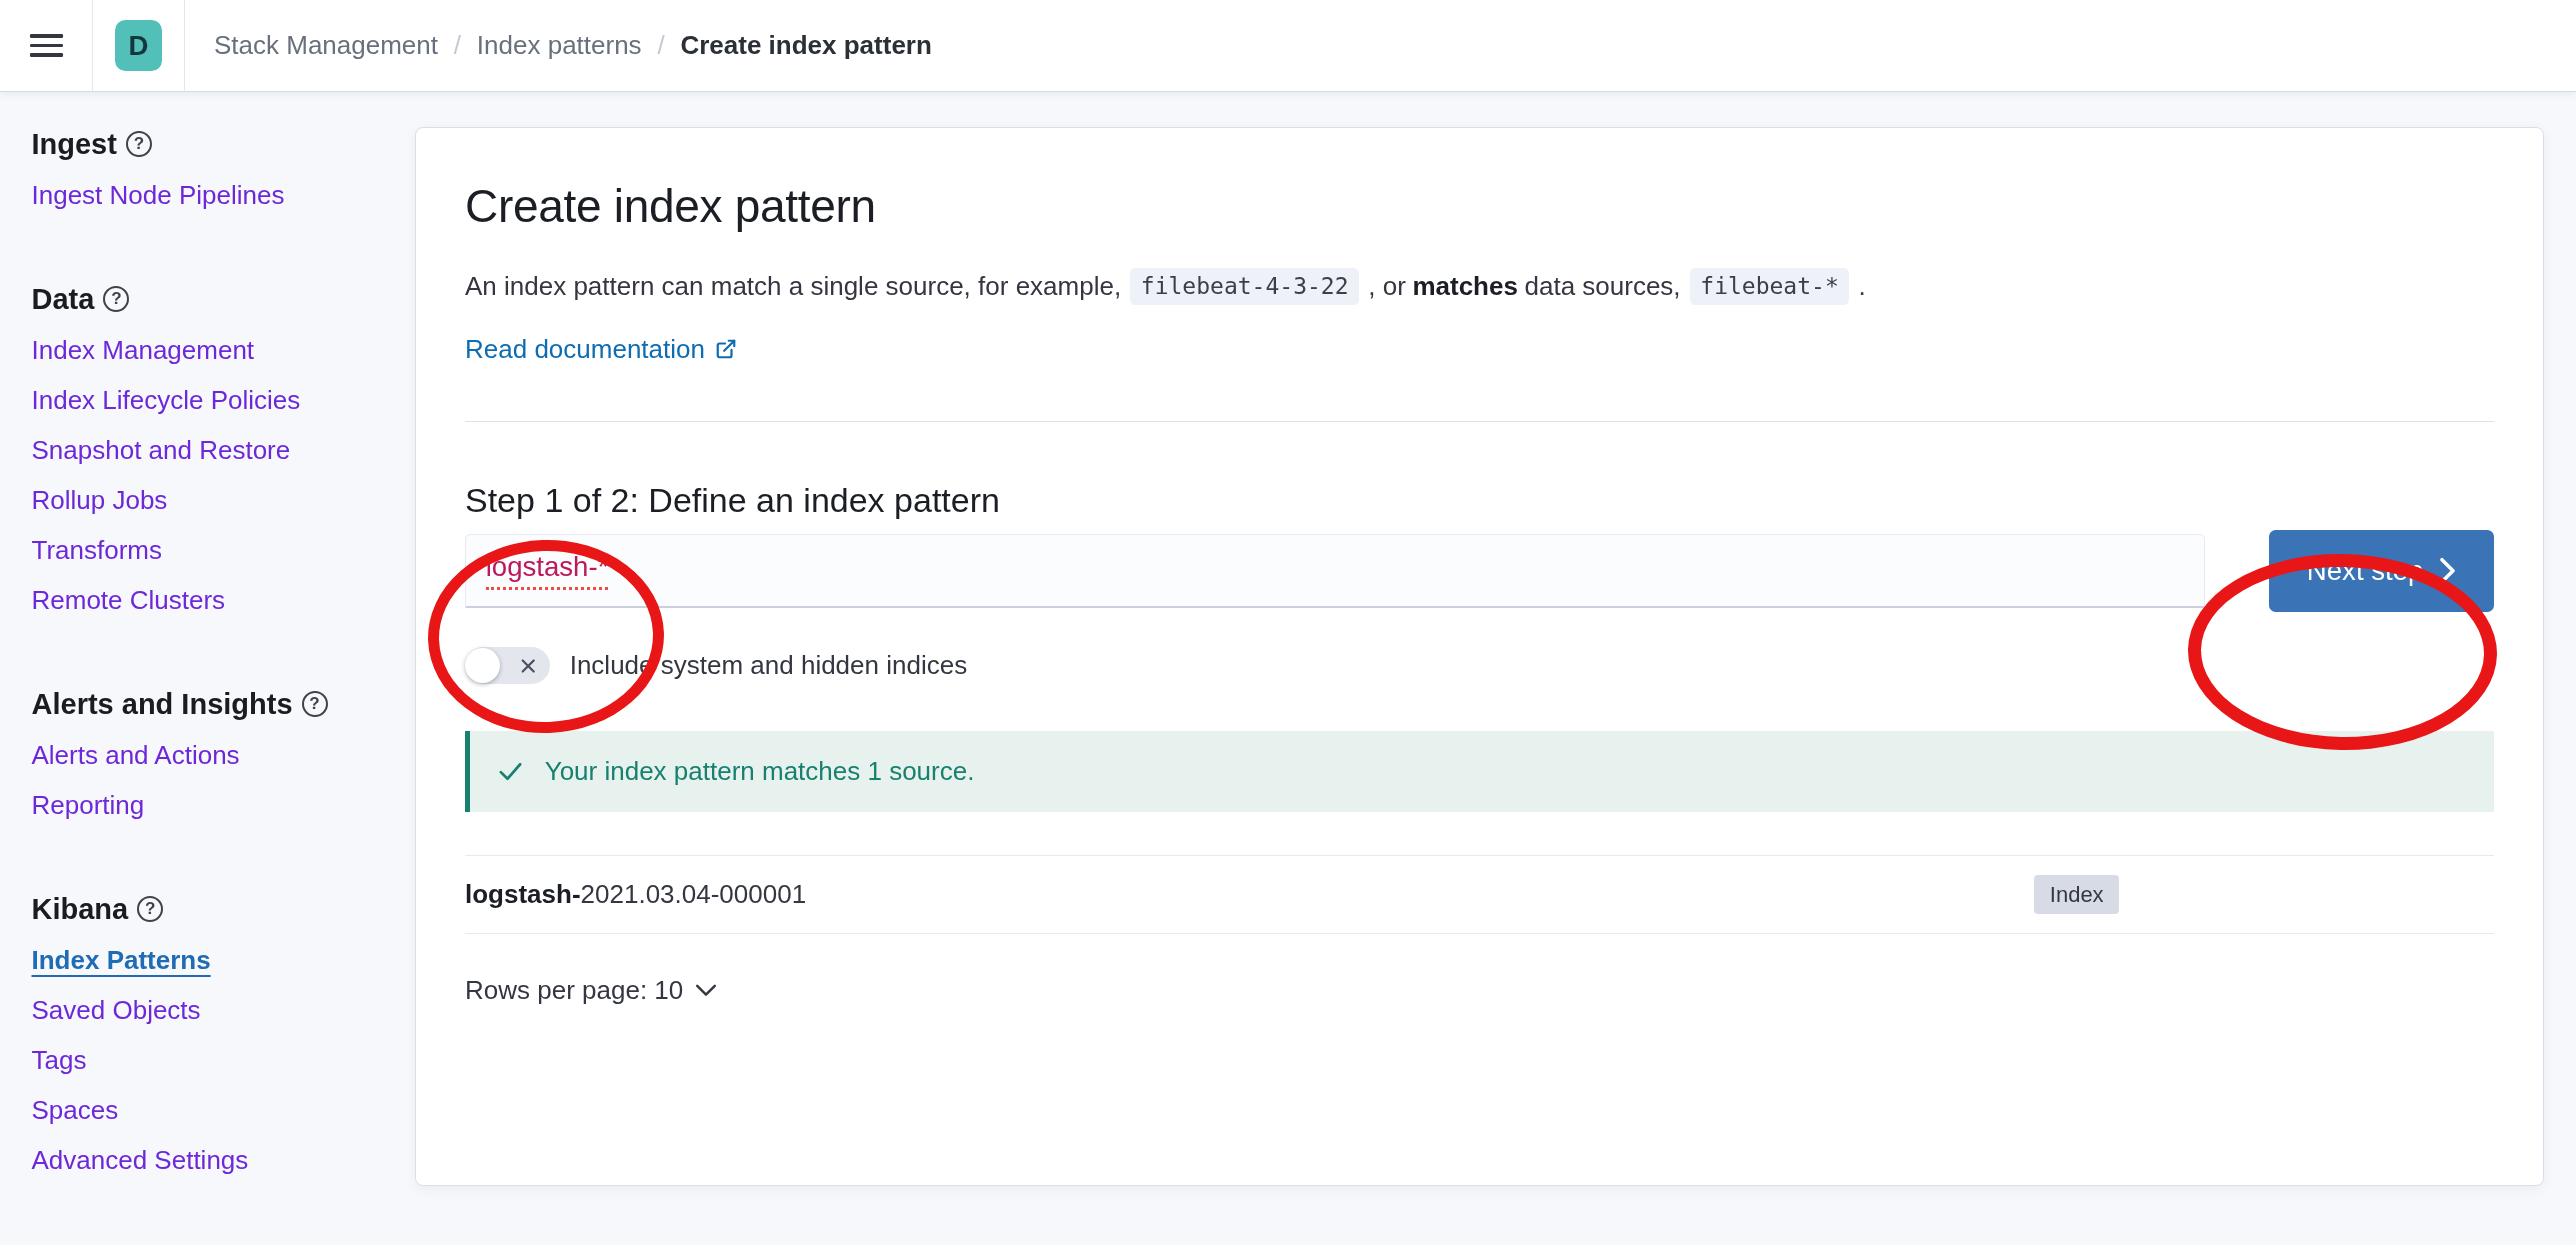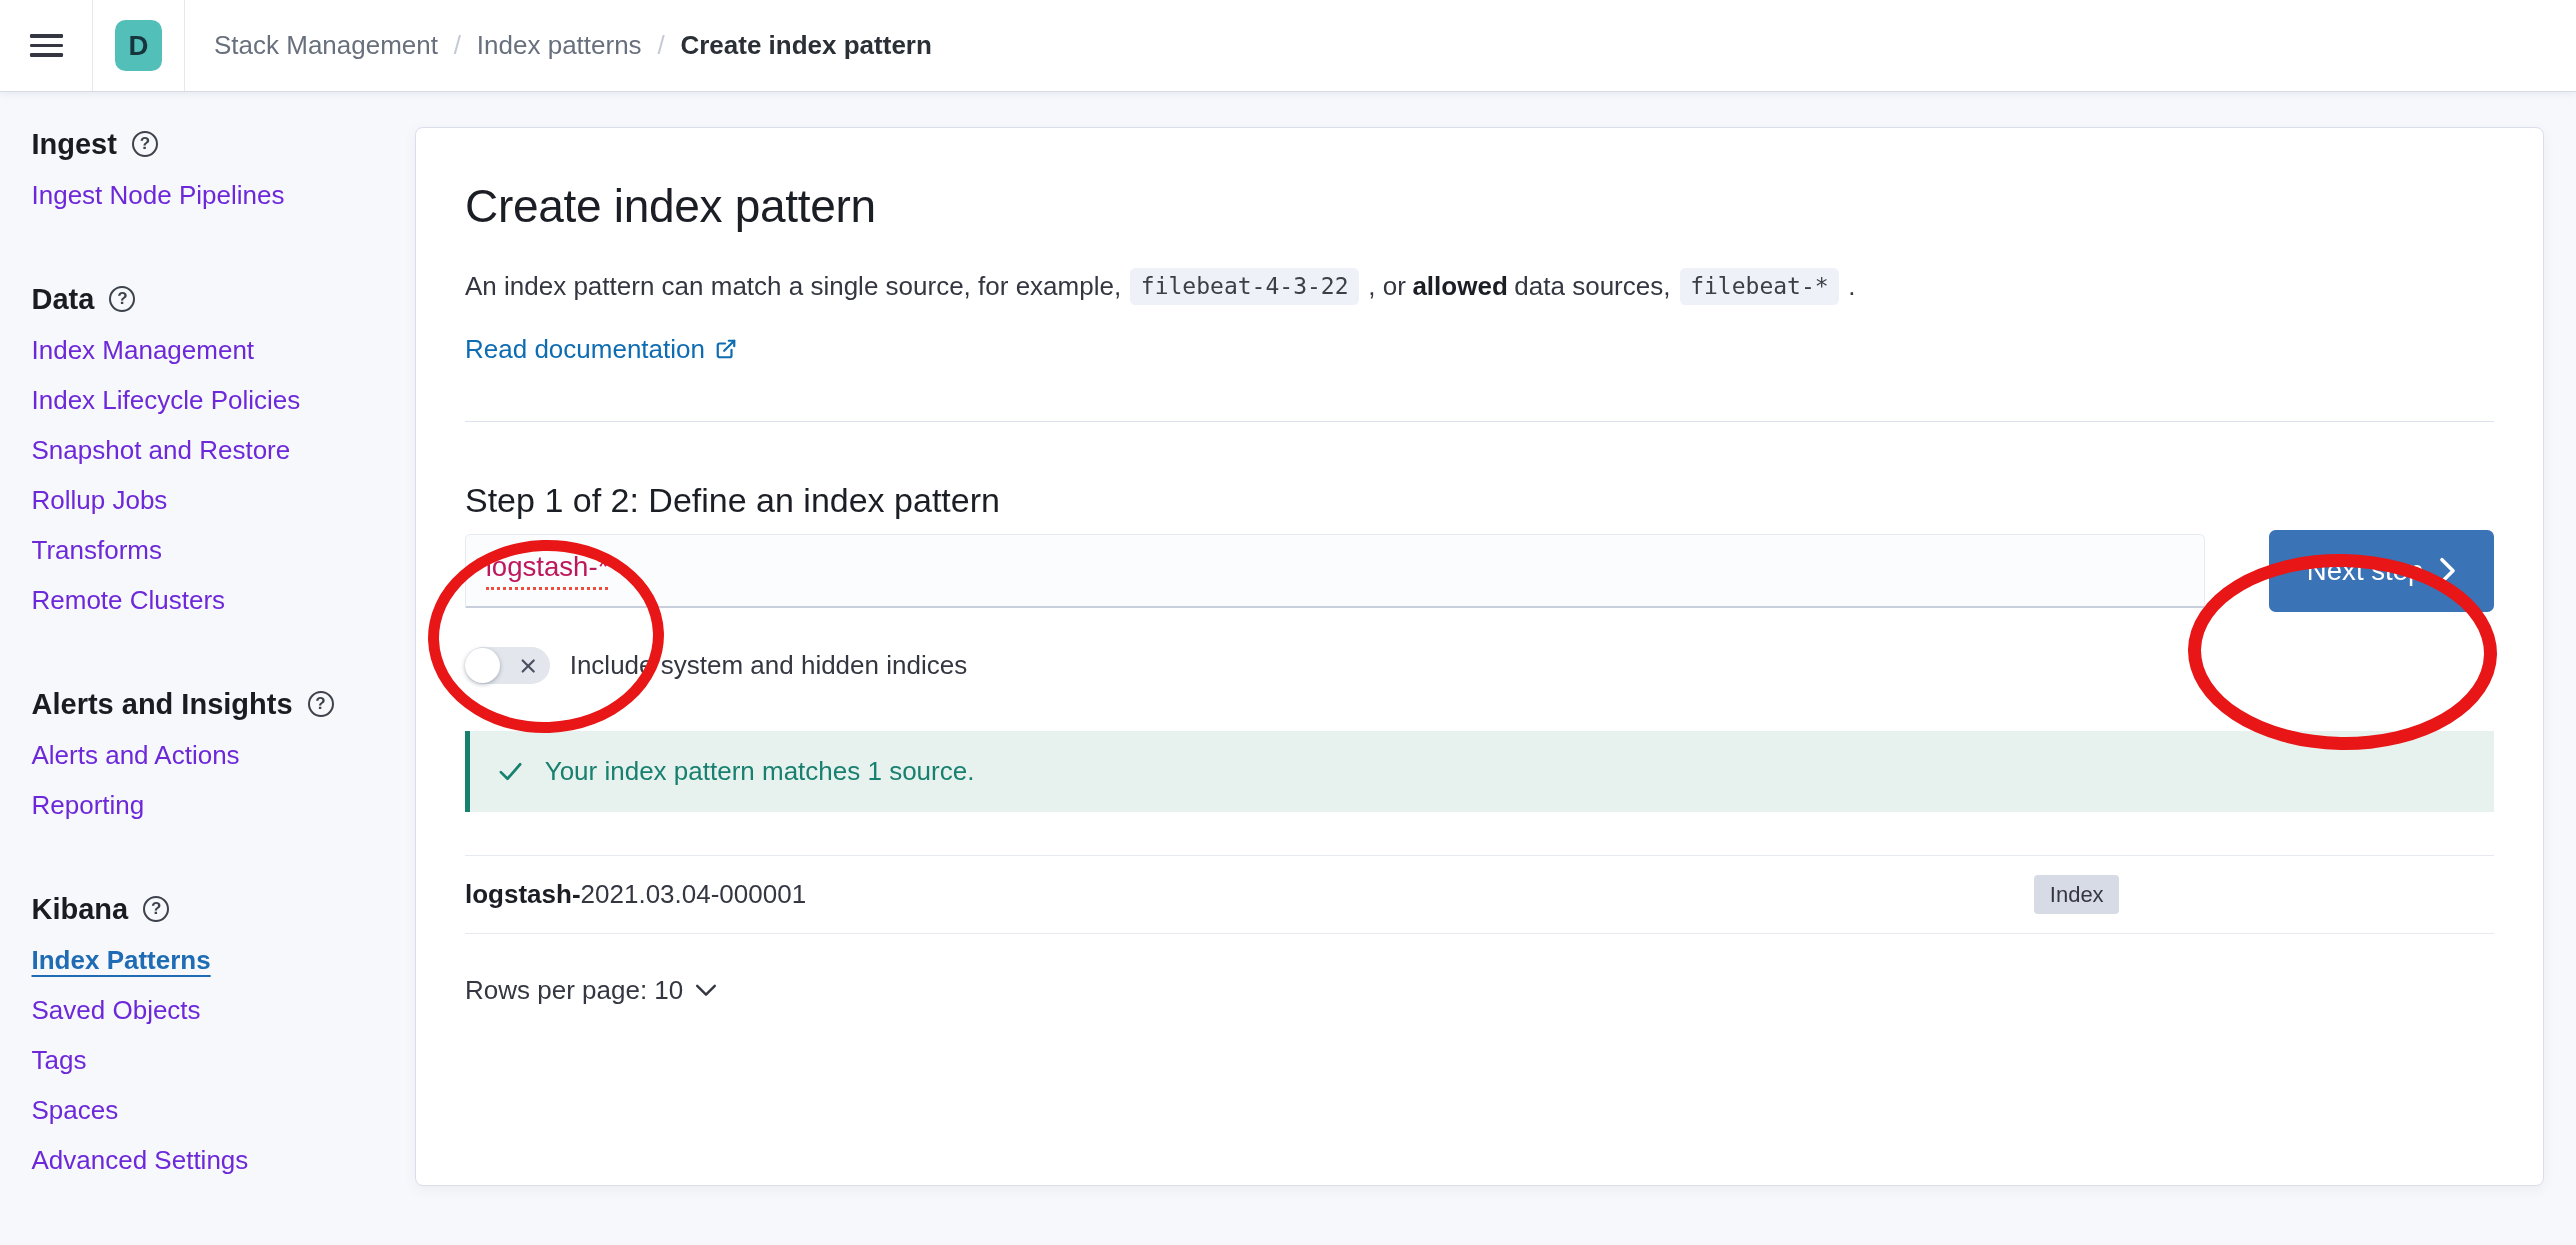--- a/index.html
+++ b/index.html
@@ -31,21 +31,21 @@
     font-size:27.6px; font-weight:600; color:#17353c; cursor:pointer;
   }
   .breadcrumbs { margin-left:29px; display:flex; align-items:center; font-size:26px; color:#69707d; }
   .crumb { cursor:pointer; }
   .crumb-sep { margin:0 15.8px; color:#c4c9d4; }
   .crumb-current { color:#2b2f36; font-weight:600; }
 
   
   .sidebar { position:absolute; top:129px; left:31.5px; width:368px; }
   .side-section { margin-bottom:74px; }
-  .side-title-row { display:flex; align-items:center; gap:15px; margin-bottom:22px; }
+  .side-title-row { display:flex; align-items:center; gap:9px; margin-bottom:22px; }
   .side-title { font-size:29px; font-weight:700; color:#1a1c21; line-height:30px; }
   .help-icon {
     width:26px; height:26px; border:2px solid #3d424c; border-radius:50%;
     font-size:17px; font-weight:700; color:#3d424c;
     display:flex; align-items:center; justify-content:center; flex:0 0 auto;
   }
   .side-item { font-size:26px; line-height:29px; color:#6d28d9; margin-bottom:21px; width:fit-content; cursor:pointer; }
   .side-item.active { color:#1f6cb5; font-weight:700; text-decoration:underline; text-decoration-thickness:2px; text-underline-offset:5.9px; }
 
   
@@ -197,21 +197,21 @@
       <div class="side-item">Tags</div>
       <div class="side-item">Spaces</div>
       <div class="side-item">Advanced Settings</div>
     </div>
   </div>
 
   <div class="panel">
 
     <h1 class="page-title">Create index pattern</h1>
 
-    <p class="intro"><span>An index pattern can match a single source, for example,</span><span class="code-chip">filebeat-4-3-22</span><span>, or</span><strong>allowed</strong><span>data sources,</span><span class="code-chip">filebeat-*</span><span>.</span></p>
+    <p class="intro"><span>An index pattern can match a single source, for example,</span><span class="code-chip">filebeat-4-3-22</span><span>, or</span><strong>matches</strong><span>data sources,</span><span class="code-chip">filebeat-*</span><span>.</span></p>
 
     <div class="doc-link">
       <span>Read documentation</span>
       <span>
         <svg width="22" height="22" viewBox="0 0 24 24" fill="none" stroke="#0e6cb3" stroke-width="2.4" stroke-linecap="round" stroke-linejoin="round">
           <path d="M18 13v6a2 2 0 0 1-2 2H5a2 2 0 0 1-2-2V8a2 2 0 0 1 2-2h6"></path>
           <polyline points="15 3 21 3 21 9"></polyline>
           <line x1="10" y1="14" x2="21" y2="3"></line>
         </svg>
       </span>

